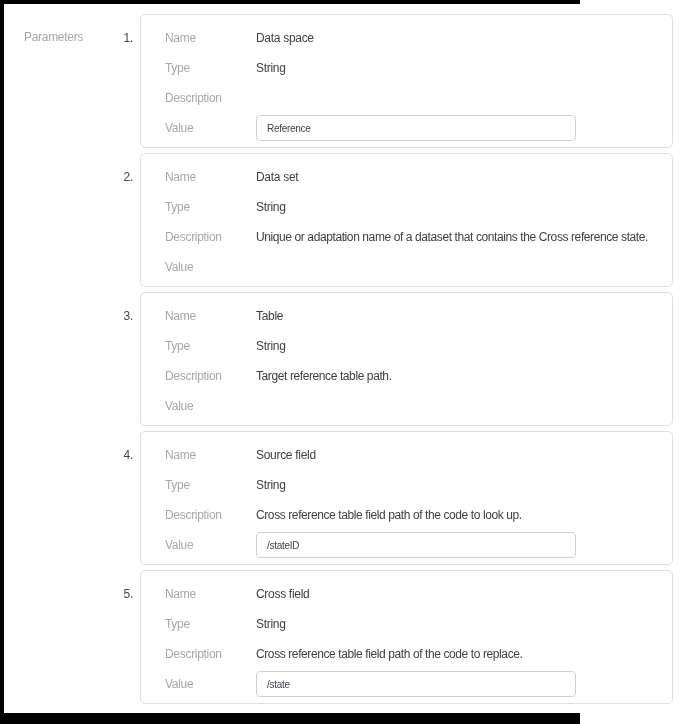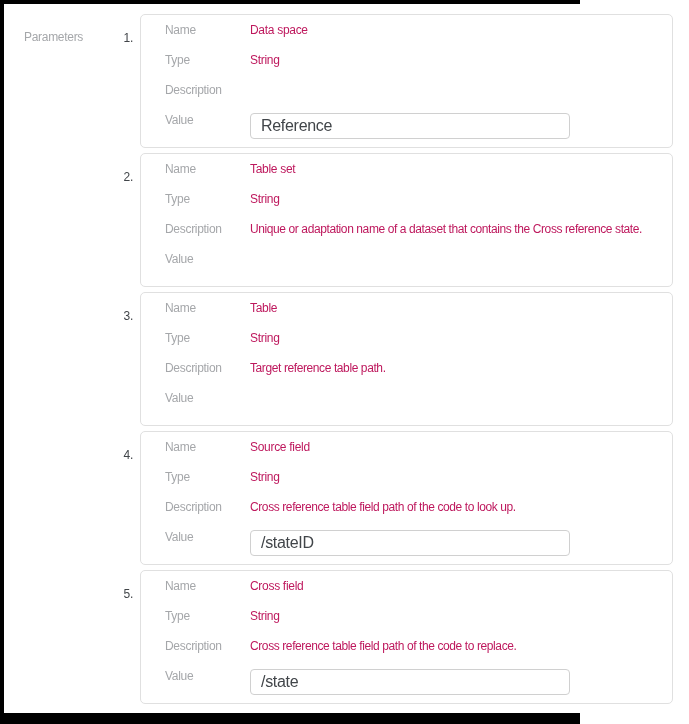--- a/index.html
+++ b/index.html
@@ -37,31 +37,31 @@
     text-align: right;
     color: #414549;
   }
   .box {
     width: 533px;
     border: 1px solid #e0e0e0;
     border-radius: 5px;
     padding: 8px 4px 4px 24px;
     background: #ffffff;
   }
-  .field { display: flex; align-items: flex-start; height: 30px; }
+  .field { display: flex; align-items: center; height: 30px; gap: 6px; }
   .flabel { width: 85px; flex: none; color: #a5a7aa; }
-  .fval { color: #be185d; white-space: nowrap; }
+  .fval { color: #404040; white-space: nowrap; }
   .fval-desc { letter-spacing: -0.4px; overflow: hidden; }
   .value-input {
     width: 320px; height: 26px;
     border: 1px solid #d0d0d0;
     border-radius: 4px;
     padding: 0 10px;
     font-family: inherit;
-    font-size: 16px;
+    font-size: 10px;
     letter-spacing: -0.3px;
     color: #414549;
     background: #ffffff;
     outline: none;
   }
 </style>
 </head>
 <body>
 
 <div class="frame">
@@ -87,21 +87,21 @@
         <input type="text" class="value-input" value="Reference" style="">
       </div>
     </div>
   </div>
 
   <div class="item">
     <div class="num">2.</div>
     <div class="box">
       <div class="field">
         <div class="flabel">Name</div>
-        <div class="fval">Table set</div>
+        <div class="fval">Data set</div>
       </div>
       <div class="field">
         <div class="flabel">Type</div>
         <div class="fval">String</div>
       </div>
       <div class="field">
         <div class="flabel">Description</div>
         <div class="fval fval-desc">Unique or adaptation name of a dataset that contains the Cross reference state.</div>
       </div>
       <div class="field">

